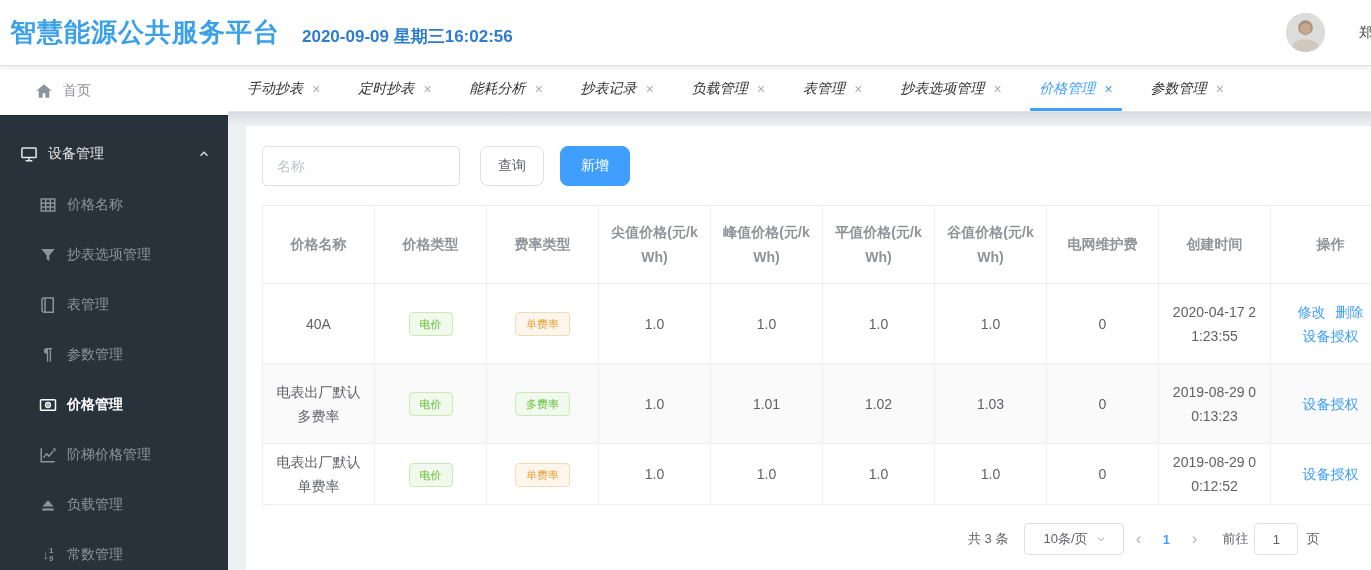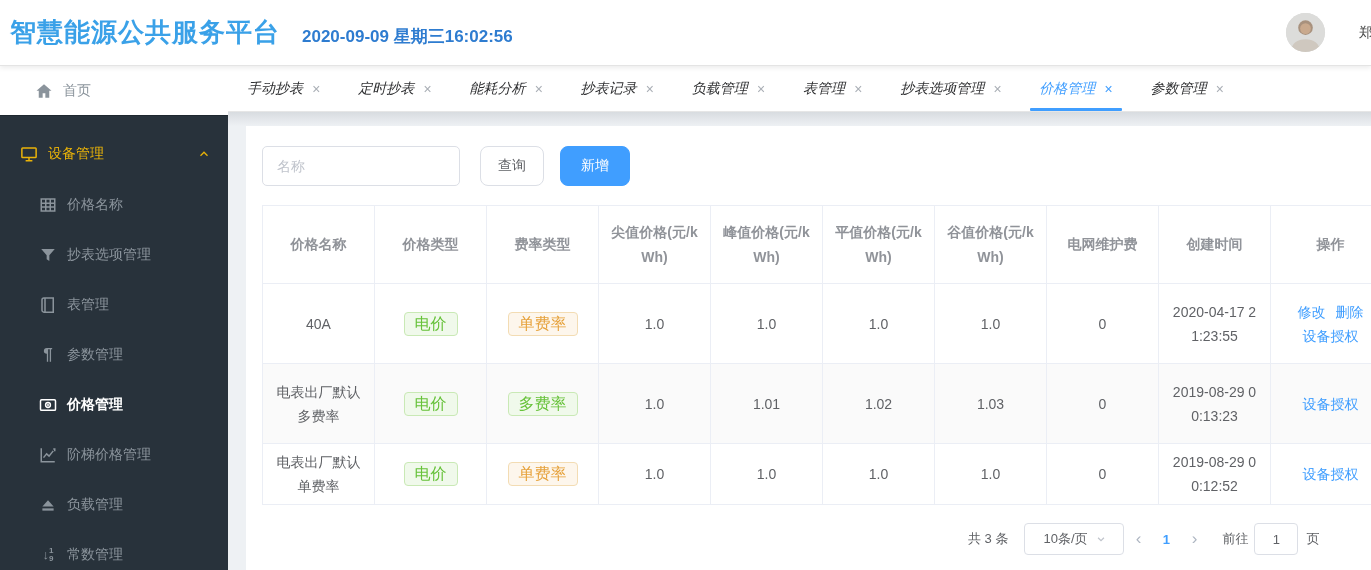--- a/index.html
+++ b/index.html
@@ -14,21 +14,21 @@
   .app-date  { font-size:17px; font-weight:bold; color:#2e7cd0; margin-left:22px; padding-top:8px; }
   .avatar { position:absolute; right:46px; top:13px; width:39px; height:39px; border-radius:50%;
     overflow:hidden; background:#dcdcda; cursor:pointer; }
   .avatar svg { display:block; width:100%; height:100%; }
   .user-name { position:absolute; right:-2px; top:24px; font-size:14px; color:#4a4a4a; }
 
   
   .sidebar { position:absolute; left:0; top:66px; bottom:0; width:228px; background:#28323b; z-index:5; }
   .menu-item { display:flex; align-items:center; font-size:14px; color:#8b949c; cursor:pointer; position:relative; }
   .top-item  { height:50px; padding-left:35px; background:#ffffff; border-bottom:1px solid #1e272f; margin-bottom:12px; }
-  .parent-item { height:52px; padding-left:20px; color:#eab308;text-align:right; }
+  .parent-item { height:52px; padding-left:20px; color:#e5e5e5;text-align:right; }
   .sub-item  { height:50px; padding-left:39px; }
   .sub-item.active { color:#ffffff; font-weight:bold; }
   .mi-label { margin-left:10px; white-space:nowrap; }
   .ic { display:inline-flex; align-items:center; justify-content:center; width:18px; height:18px; flex:none; }
   .ic svg { width:18px; height:18px; display:block; }
   .chev { position:absolute; right:18px; width:12px; height:12px; }
   .chev svg { width:12px; height:12px; }
   .tchar { font-size:17px; font-weight:bold; line-height:18px; }
   .sortnum { display:flex; align-items:center; font-size:13px; font-weight:bold; line-height:8px; }
   .sortnum .nums { display:flex; flex-direction:column; font-size:8px; font-style:normal; }
@@ -63,21 +63,21 @@
   .price-table { position:absolute; left:16px; top:79px; border-collapse:collapse; table-layout:fixed; }
   .price-table th, .price-table td { border:1px solid #ebeef5; text-align:center; word-break:break-all;
     padding:6px 9px; }
   .price-table th { height:78px; width:112px; font-size:14px; font-weight:bold; color:#909399;
     line-height:25px; background:#fff; }
   .price-table th:last-child { width:120px; }
   .price-table td { font-size:14px; color:#606266; line-height:24px; }
   .price-table tbody tr:nth-child(1) { height:80px; }
   .price-table tbody tr:nth-child(2) { height:80px; background:#fafafa; }
   .price-table tbody tr:nth-child(3) { height:58px; }
-  .tag { display:inline-block; height:24px; line-height:22px; padding:0 10px; font-size:16px; border-radius:4px; border:1px solid; }
+  .tag { display:inline-block; height:24px; line-height:22px; padding:0 10px; font-size:11px; border-radius:4px; border:1px solid; }
   .tag.green  { color:#67c23a; background:#f0f9eb; border-color:#c9e9b5; }
   .tag.orange { color:#e6a23c; background:#fdf6ec; border-color:#f3dcb3; }
   .link { color:#409eff; cursor:pointer; margin:0 5px; display:inline-block; }
 
   
   .pager { position:absolute; left:722px; top:396px; height:34px; display:flex; align-items:center;
     font-size:13px; color:#606266; }
   .p-total { margin-right:16px; }
   .p-select { width:100px; height:32px; border:1px solid #dcdfe6; border-radius:4px; display:flex;
     align-items:center; justify-content:center; gap:8px; cursor:pointer; color:#606266; }

